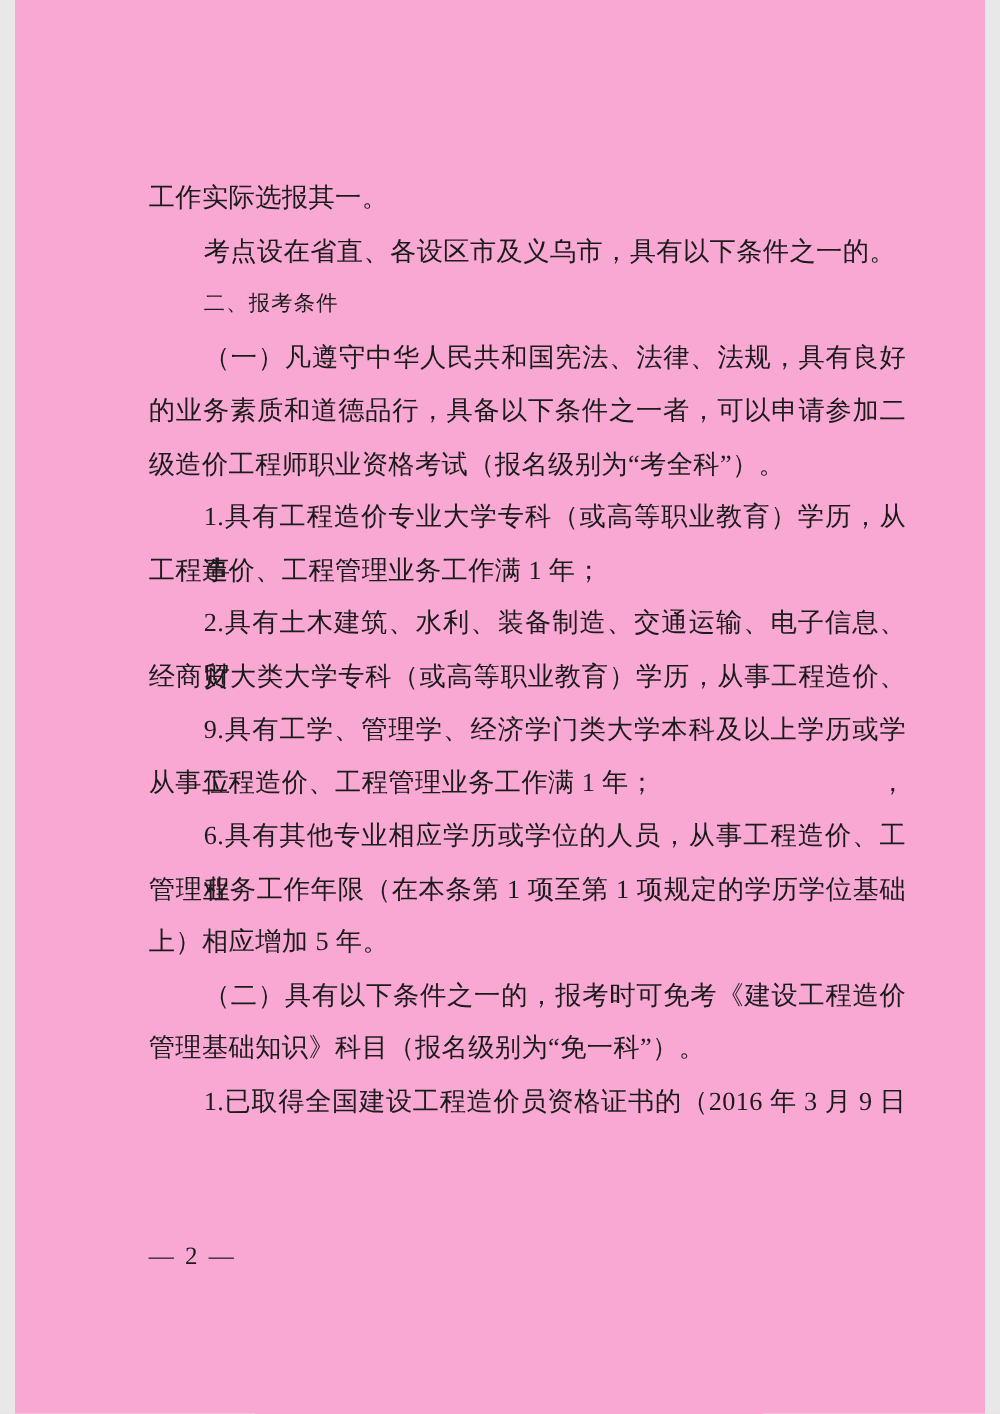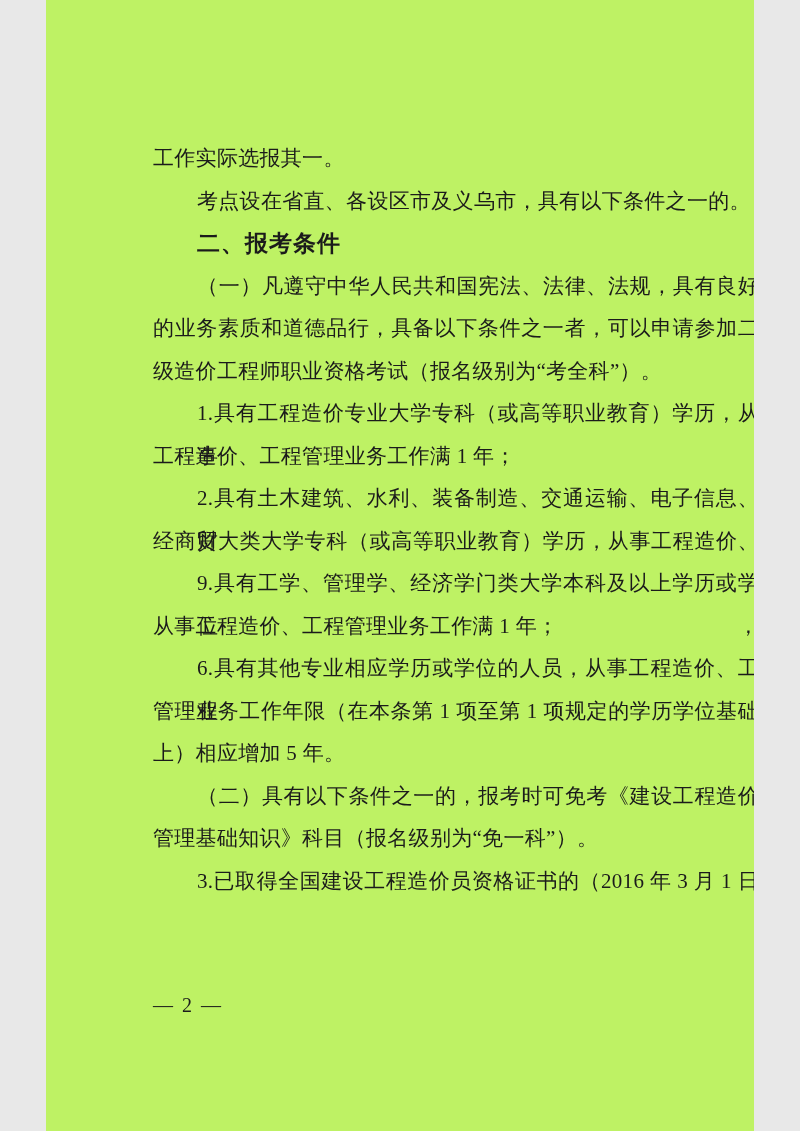--- a/index.html
+++ b/index.html
@@ -2,24 +2,24 @@
 <html><head>
 <meta charset="utf-8">
 <style>
   html, body {
     margin: 0;
     padding: 0;
     background: #e8e8e8;
   }
   .doc-page {
     position: relative;
-    width: 708px;
+    width: 776px;
     height: 1131px;
     margin: 0 auto;
-    background: #bef264;
+    background: #f9a8d4;
     overflow: hidden;
     font-family: "Liberation Serif", "DejaVu Serif", serif;
     color: #1b1b1b;
   }
   .doc-body {
     position: absolute;
     left: 107px;
     top: 137px;
     width: 606px;
   }
@@ -33,22 +33,22 @@
   .doc-line.fill {
     white-space: normal;
     text-align: justify;
     text-align-last: justify;
   }
   .doc-line.indent {
     padding-left: 44px;
   }
   .doc-line.heading {
     font-family: "Liberation Sans", "DejaVu Sans", sans-serif;
-    font-weight: 700;
-    font-size: 23px;
+    font-weight: 400;
+    font-size: 17px;
     letter-spacing: 1px;
   }
   .page-footer {
     position: absolute;
     left: 107px;
     top: 993px;
     font-size: 20px;
     line-height: 24px;
     letter-spacing: 2px;
     color: #1b1b1b;
@@ -69,16 +69,16 @@
       <div class="doc-line">工程造价、工程管理业务工作满 1 年；</div>
       <div class="doc-line indent fill">2.具有土木建筑、水利、装备制造、交通运输、电子信息、财</div>
       <div class="doc-line fill">经商贸大类大学专科（或高等职业教育）学历，从事工程造价、</div>
       <div class="doc-line indent fill">9.具有工学、管理学、经济学门类大学本科及以上学历或学位，</div>
       <div class="doc-line">从事工程造价、工程管理业务工作满 1 年；</div>
       <div class="doc-line indent fill">6.具有其他专业相应学历或学位的人员，从事工程造价、工程</div>
       <div class="doc-line fill">管理业务工作年限（在本条第 1 项至第 1 项规定的学历学位基础</div>
       <div class="doc-line">上）相应增加 5 年。</div>
       <div class="doc-line indent fill">（二）具有以下条件之一的，报考时可免考《建设工程造价</div>
       <div class="doc-line">管理基础知识》科目（报名级别为“免一科”）。</div>
-      <div class="doc-line indent fill">3.已取得全国建设工程造价员资格证书的（2016 年 3 月 1 日</div>
+      <div class="doc-line indent fill">1.已取得全国建设工程造价员资格证书的（2016 年 3 月 9 日</div>
     </div>
   <div class="page-footer">— 2 —</div>
 </div>
 
 </body></html>

